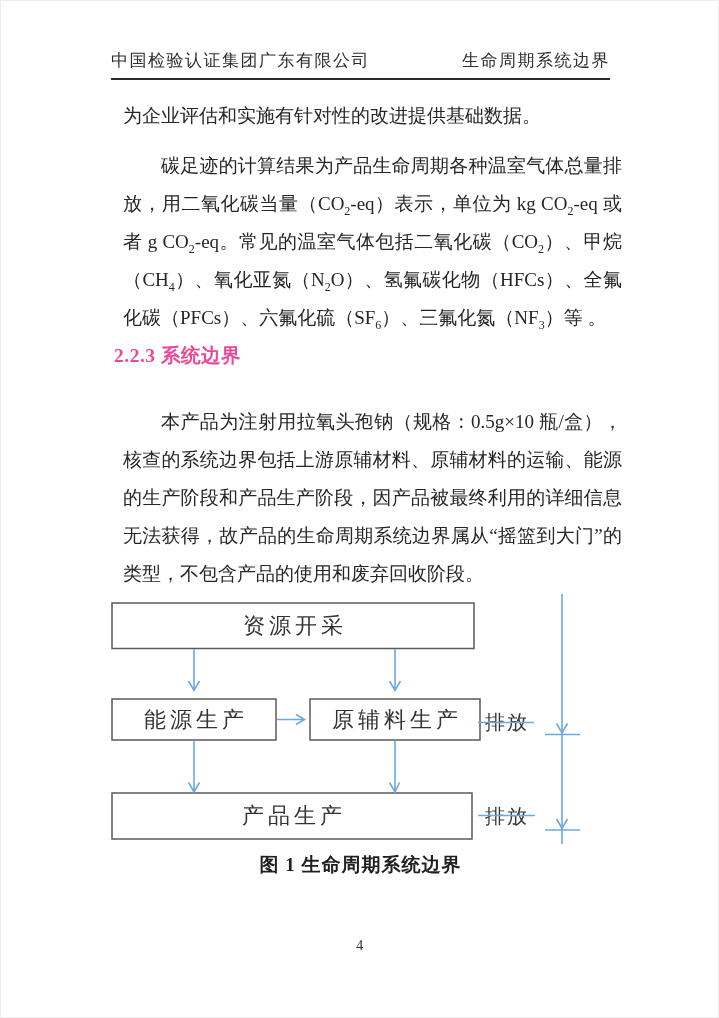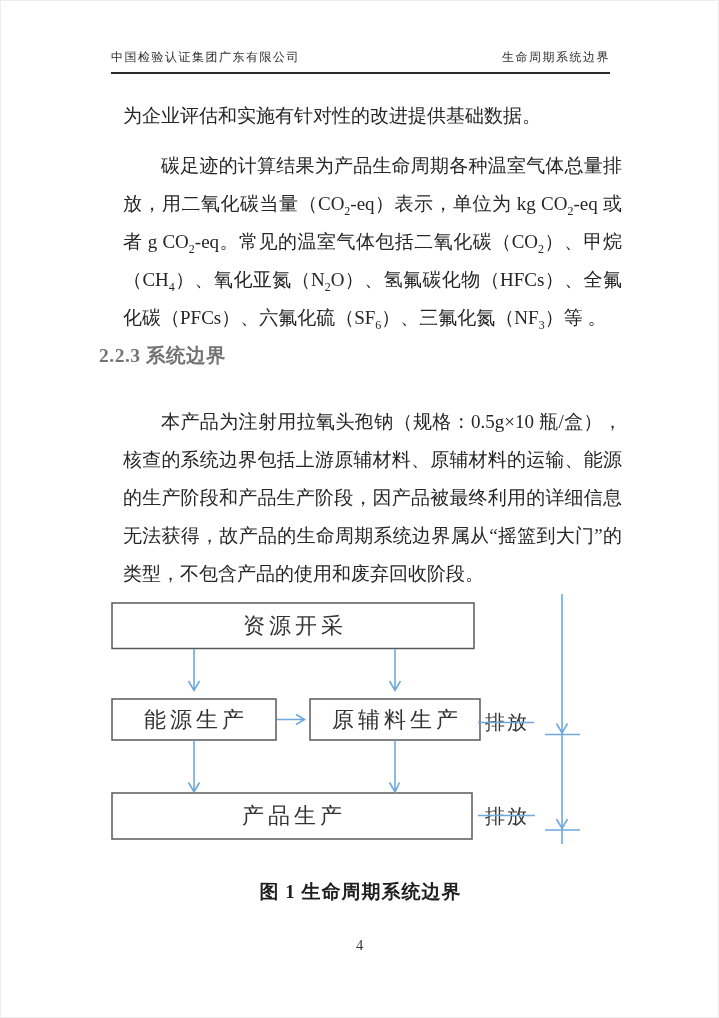--- a/index.html
+++ b/index.html
@@ -9,44 +9,44 @@
     background:#ffffff;
     font-family:"Liberation Serif","DejaVu Serif",serif;
     color:#262626;
     overflow:hidden;
     box-sizing:border-box;
     border:1px solid #ededed;
   }
   .header {
     position:absolute; left:110px; top:48px; width:499px;
     display:flex; justify-content:space-between; align-items:flex-end;
-    font-size:12px; letter-spacing:1.5px; color:#2e2e2e;
+    font-size:17px; letter-spacing:1.5px; color:#2e2e2e;
     padding-bottom:6px;
     border-bottom:2px solid #2a2a2a;
   }
   .body-par {
     position:absolute; left:110px; width:499px; margin:12px;
     font-size:19px; line-height:38px;
     text-align:justify; color:#262626;
   }
   .body-par sub { font-size:12px; line-height:0; }
   .indent { text-indent:2em; }
   #p1 { top:84px; }
   #p2 { top:134px; }
   .section-heading {
-    position:absolute; left:98px; top:341px; margin:0;
-    font-size:19.5px; font-weight:bold; color:#737373; letter-spacing:0.5px;
+    position:absolute; left:113px; top:341px; margin:0;
+    font-size:19.5px; font-weight:bold; color:#ec4899; letter-spacing:0.5px;
   }
   #p3 { top:390px; }
   .figure-wrap { position:absolute; left:96px; top:588px; width:500px; height:260px; margin:0; }
   .figure-wrap svg { display:block; }
   .diagram-label { font-size:22px; letter-spacing:4px; fill:#333333; }
   .emission-label { font-size:20px; letter-spacing:2px; fill:#333333; }
   .figure-caption {
-    position:absolute; left:110px; top:878px; width:499px;
+    position:absolute; left:110px; top:851px; width:499px;
     text-align:center; font-size:19px; font-weight:bold; color:#1f1f1f;
     letter-spacing:1px;
   }
   .page-number {
     position:absolute; left:0; top:936px; width:100%;
     text-align:center; font-size:14.5px; color:#333333;
   }
 </style>
 </head>
 <body>

